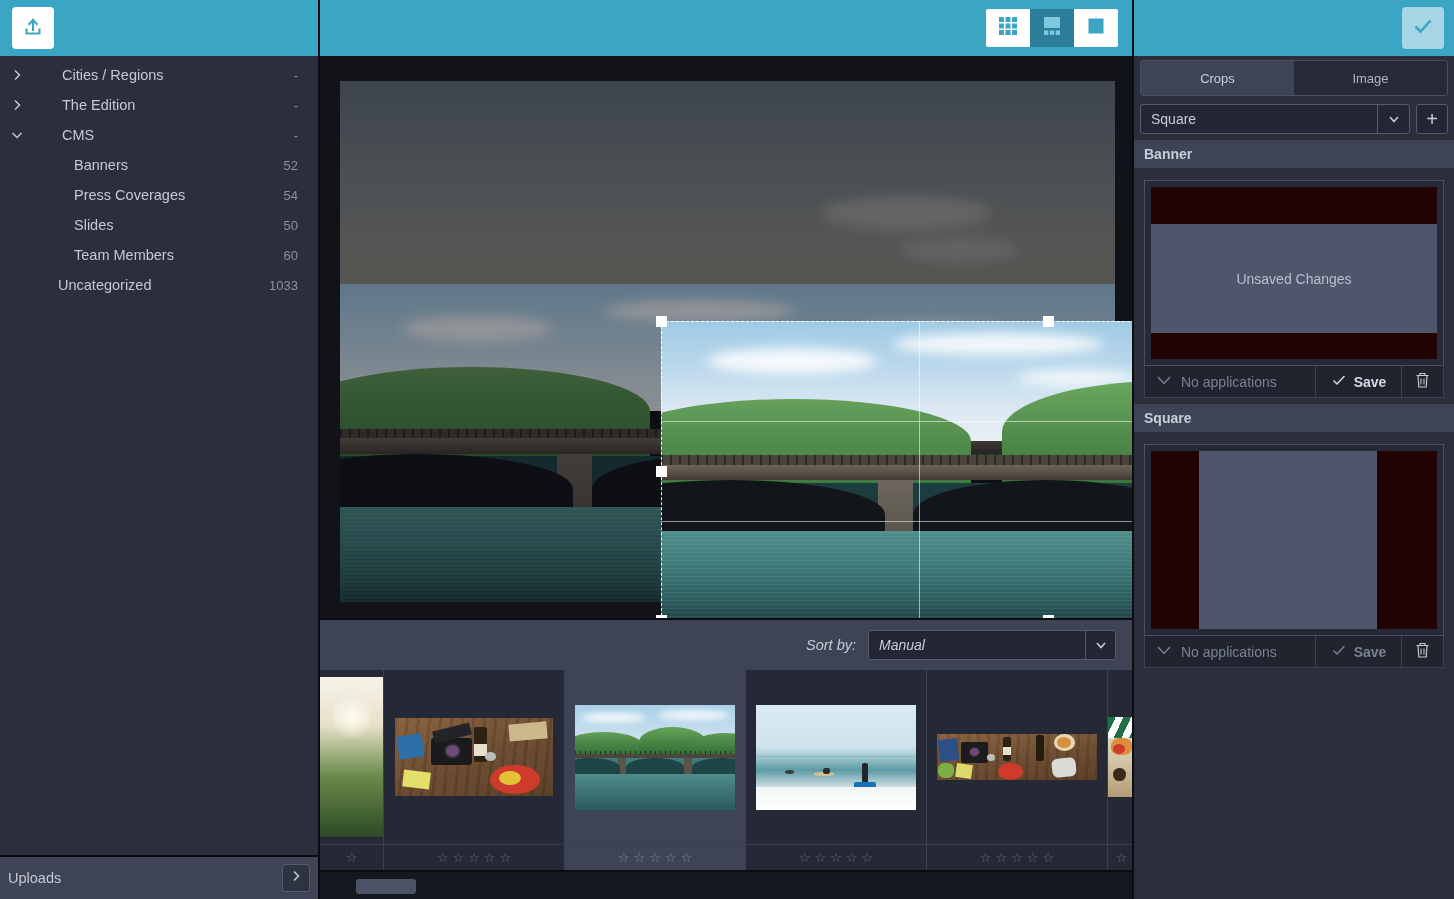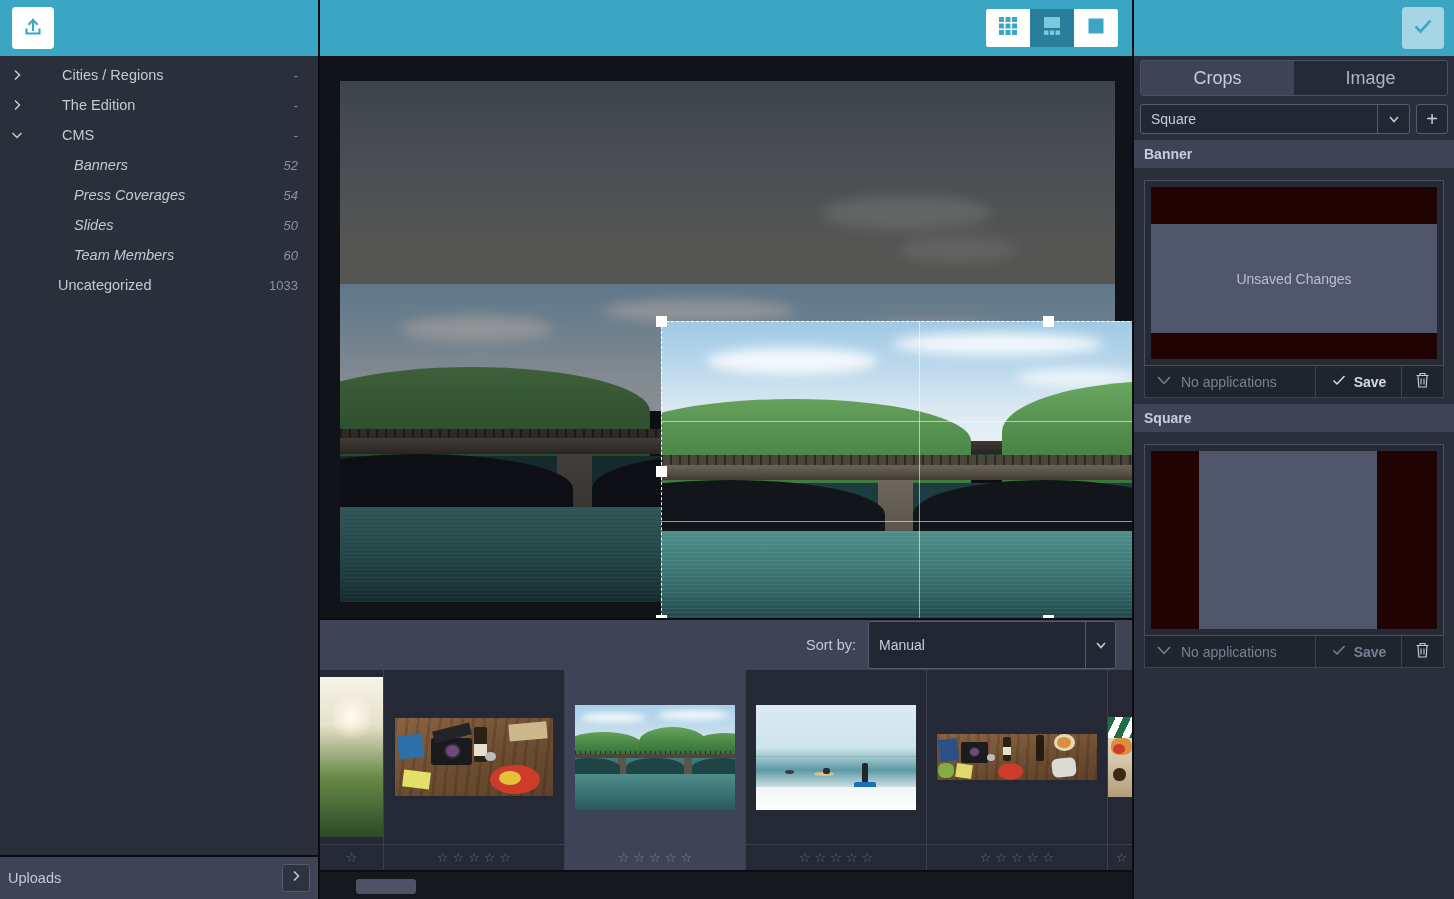--- a/index.html
+++ b/index.html
@@ -36,21 +36,21 @@
   }
   .upload-btn svg { display: block; }
 
   .tree { flex: 1 1 auto; overflow: hidden; padding-top: 4px; }
   .tree-row {
     height: 30px; display: flex; align-items: center;
     font-size: 14.5px; color: #c4c9d4;
     cursor: pointer; position: relative;
   }
   .tree-row.group { padding-left: 8px; }
-  .tree-row.child { padding-left: 42px; font-style: italic; }
+  .tree-row.child { padding-left: 42px; }
   .tree-row.leaf-root { padding-left: 26px; }
   .tree-row.selected { background: #454a5c; color: #ffffff; font-weight: bold; }
   .tree-row .chev {
     width: 18px; height: 18px; margin-right: 4px;
     display: inline-flex; align-items: center; justify-content: center;
     flex: 0 0 18px;
   }
   .tree-row .label { flex: 1 1 auto; white-space: nowrap; margin-left: 32px; }
   .tree-row .count {
     font-size: 13px; color: #8b91a1; padding-right: 20px;
@@ -169,24 +169,25 @@
     position: absolute; width: 11px; height: 11px;
     background: #ffffff; cursor: pointer; z-index: 7;
   }
 
   .sortbar {
     height: 52px; flex: 0 0 52px; background: #3e4455;
     display: flex; align-items: center; justify-content: flex-end;
     padding-right: 16px;
     border-top: 2px solid #0a0c10;
     border-right: 2px solid #0a0c10;
+    font-style: italic;
   }
   .sortbar .sl { font-size: 14.5px; color: #c4c9d4; margin-right: 12px; }
   .sel {
-    display: flex; align-items: stretch; height: 48px;
+    display: flex; align-items: stretch; height: 30px;
     background: #232734; border: 1px solid #565c6e; border-radius: 3px;
     overflow: hidden;
   }
   .sel .val {
     width: 216px; display: flex; align-items: center;
     padding-left: 10px; font-size: 14px; color: #c7ccd8;
   }
   .sel .arrow {
     width: 30px; border-left: 1px solid #565c6e;
     display: flex; align-items: center; justify-content: center;
@@ -247,21 +248,21 @@
     width: 42px; height: 42px; background: #a6d6e6; border-radius: 4px;
     display: flex; align-items: center; justify-content: center; cursor: pointer;
   }
   .tabs {
     height: 36px; flex: 0 0 36px; display: flex;
     margin: 4px 6px 0 6px; border-radius: 3px; overflow: hidden;
     border: 1px solid #4a5064;
   }
   .tab {
     flex: 1 1 50%; display: flex; align-items: center; justify-content: center;
-    font-size: 18px; cursor: pointer; background: #262a36; color: #aeb5c4;
+    font-size: 13px; cursor: pointer; background: #262a36; color: #aeb5c4;
   }
   .tab.active { background: #3e4455; color: #c9cedb; }
 
   .croprow { display: flex; gap: 6px; padding: 8px 6px 6px 6px; align-items: stretch; }
   .croprow .sel2 {
     flex: 1 1 auto; height: 30px; display: flex;
     background: #232734; border: 1px solid #565c6e; border-radius: 3px; overflow: hidden;
   }
   .croprow .sel2 .val { flex: 1 1 auto; display: flex; align-items: center; padding-left: 10px; font-size: 14px; color: #c7ccd8; }
   .croprow .sel2 .arrow { width: 32px; border-left: 1px solid #565c6e; display: flex; align-items: center; justify-content: center; }

